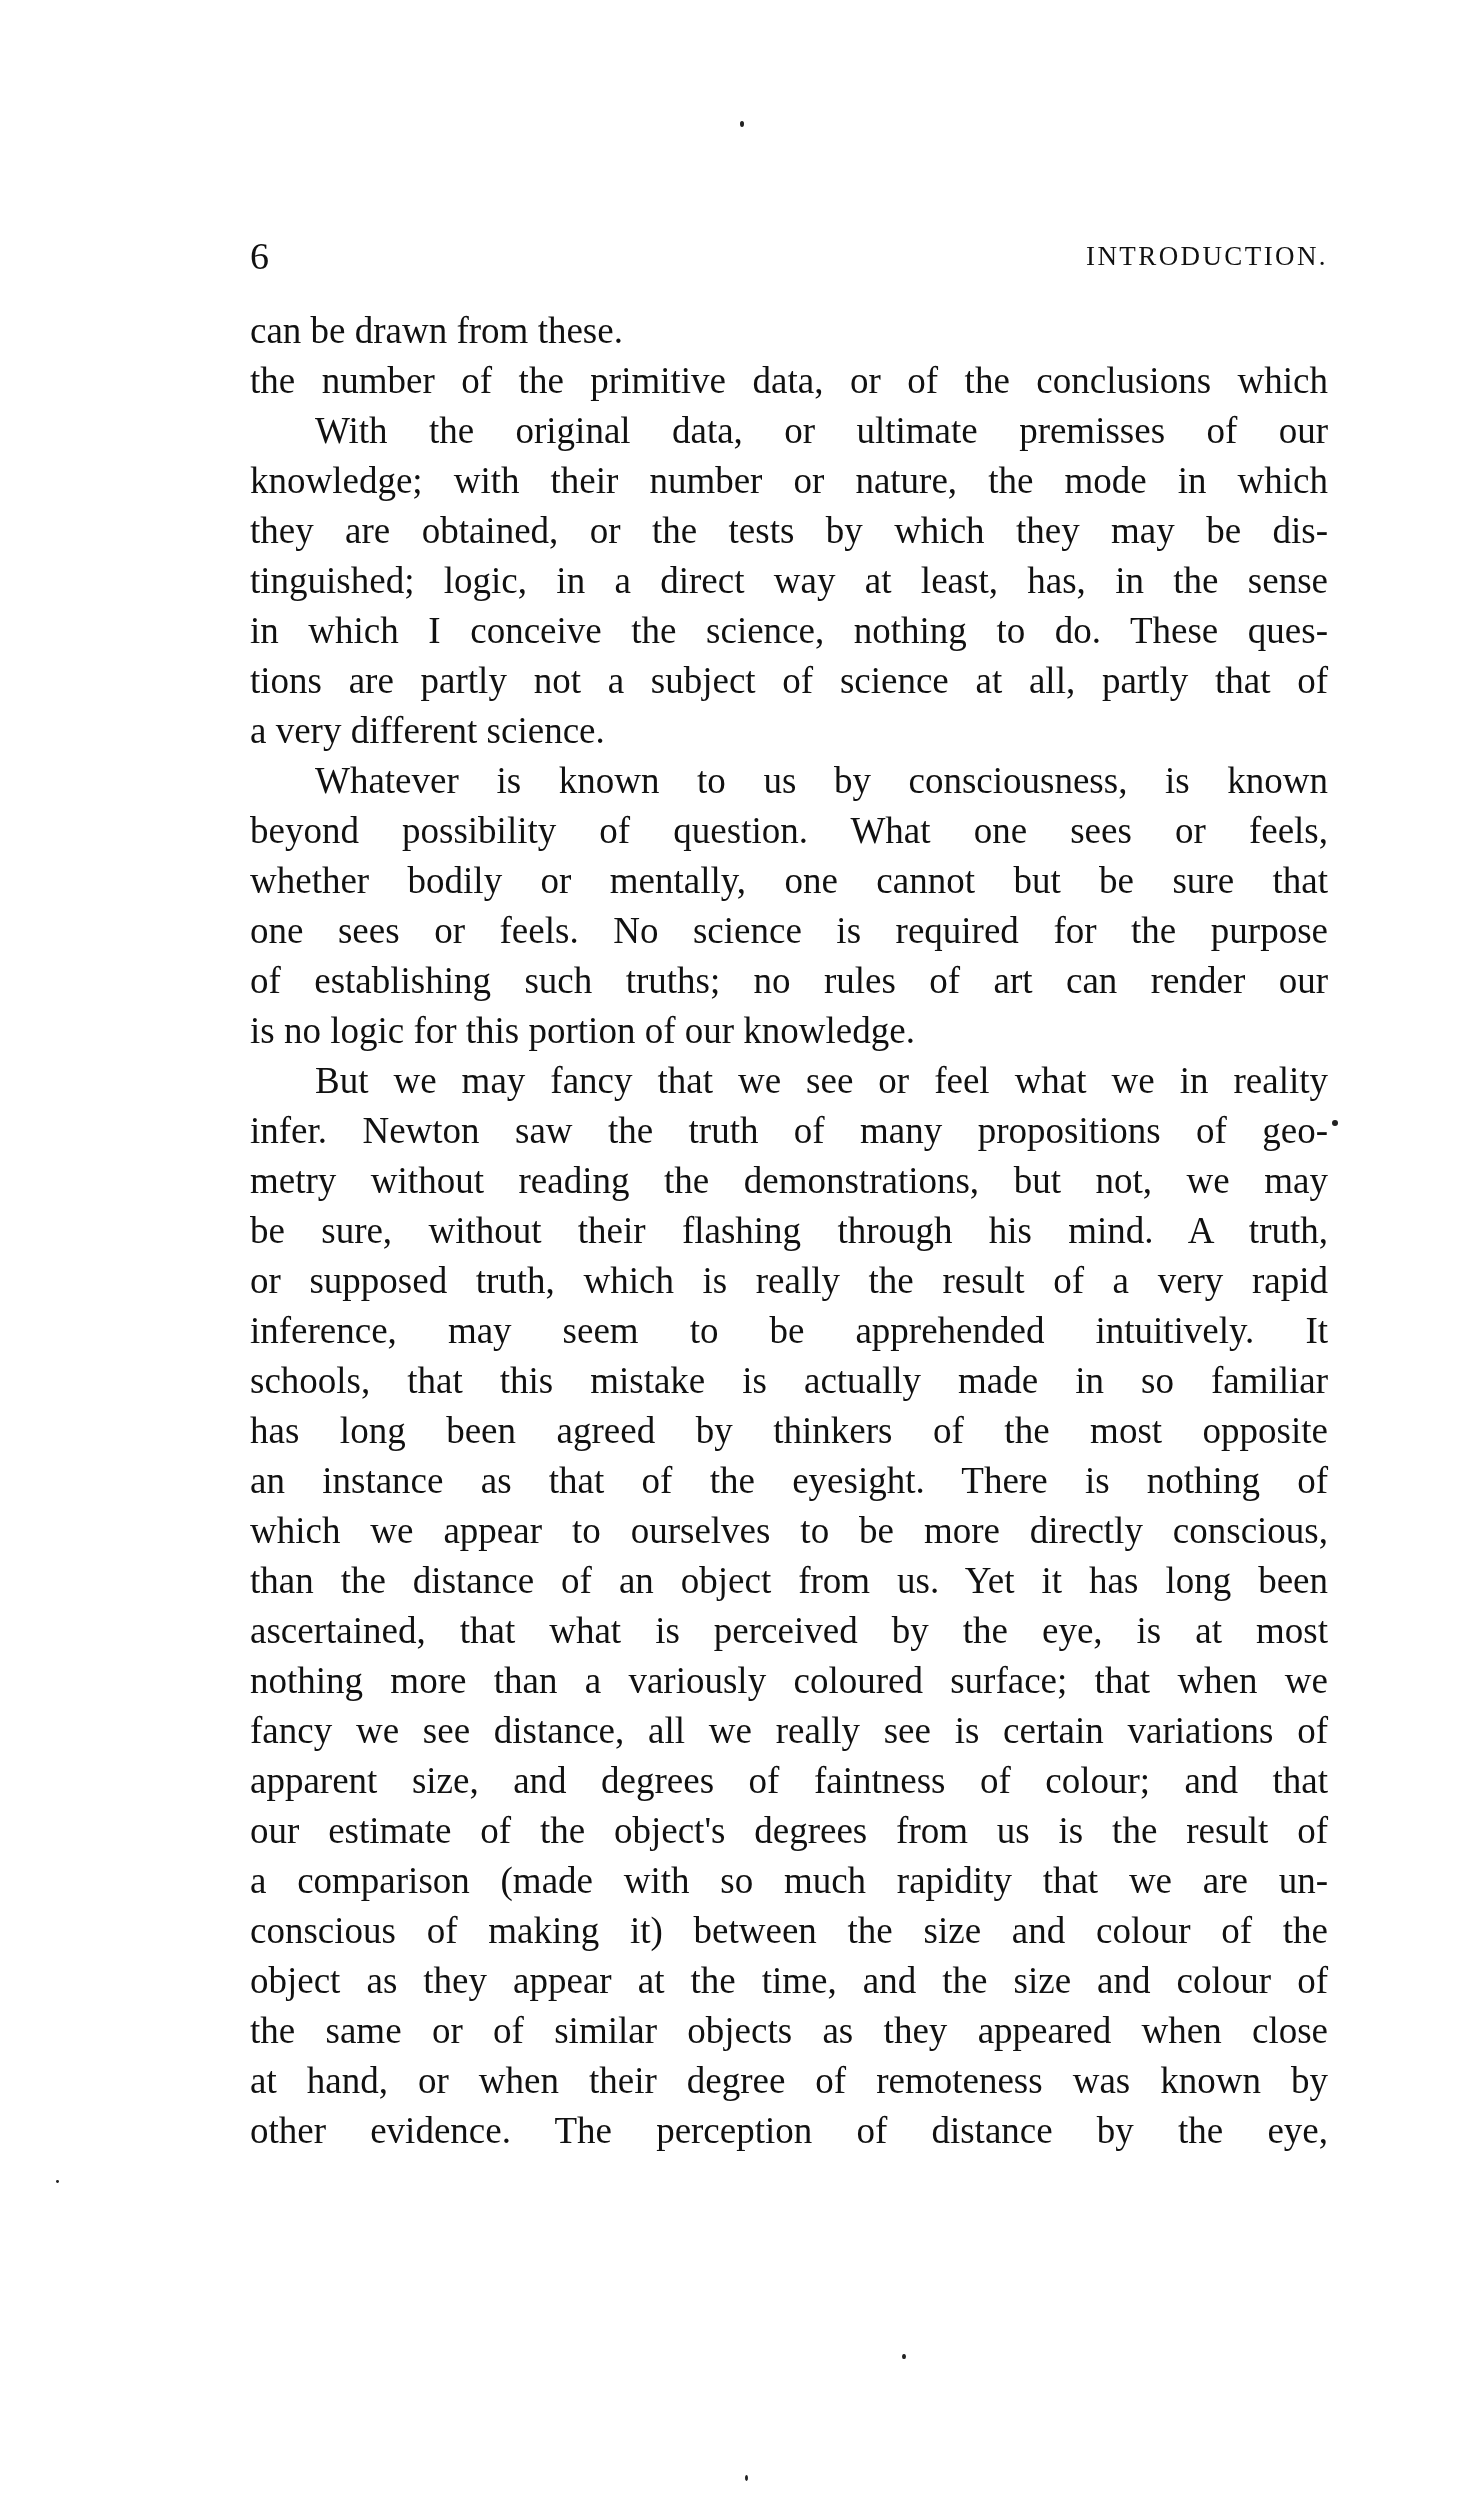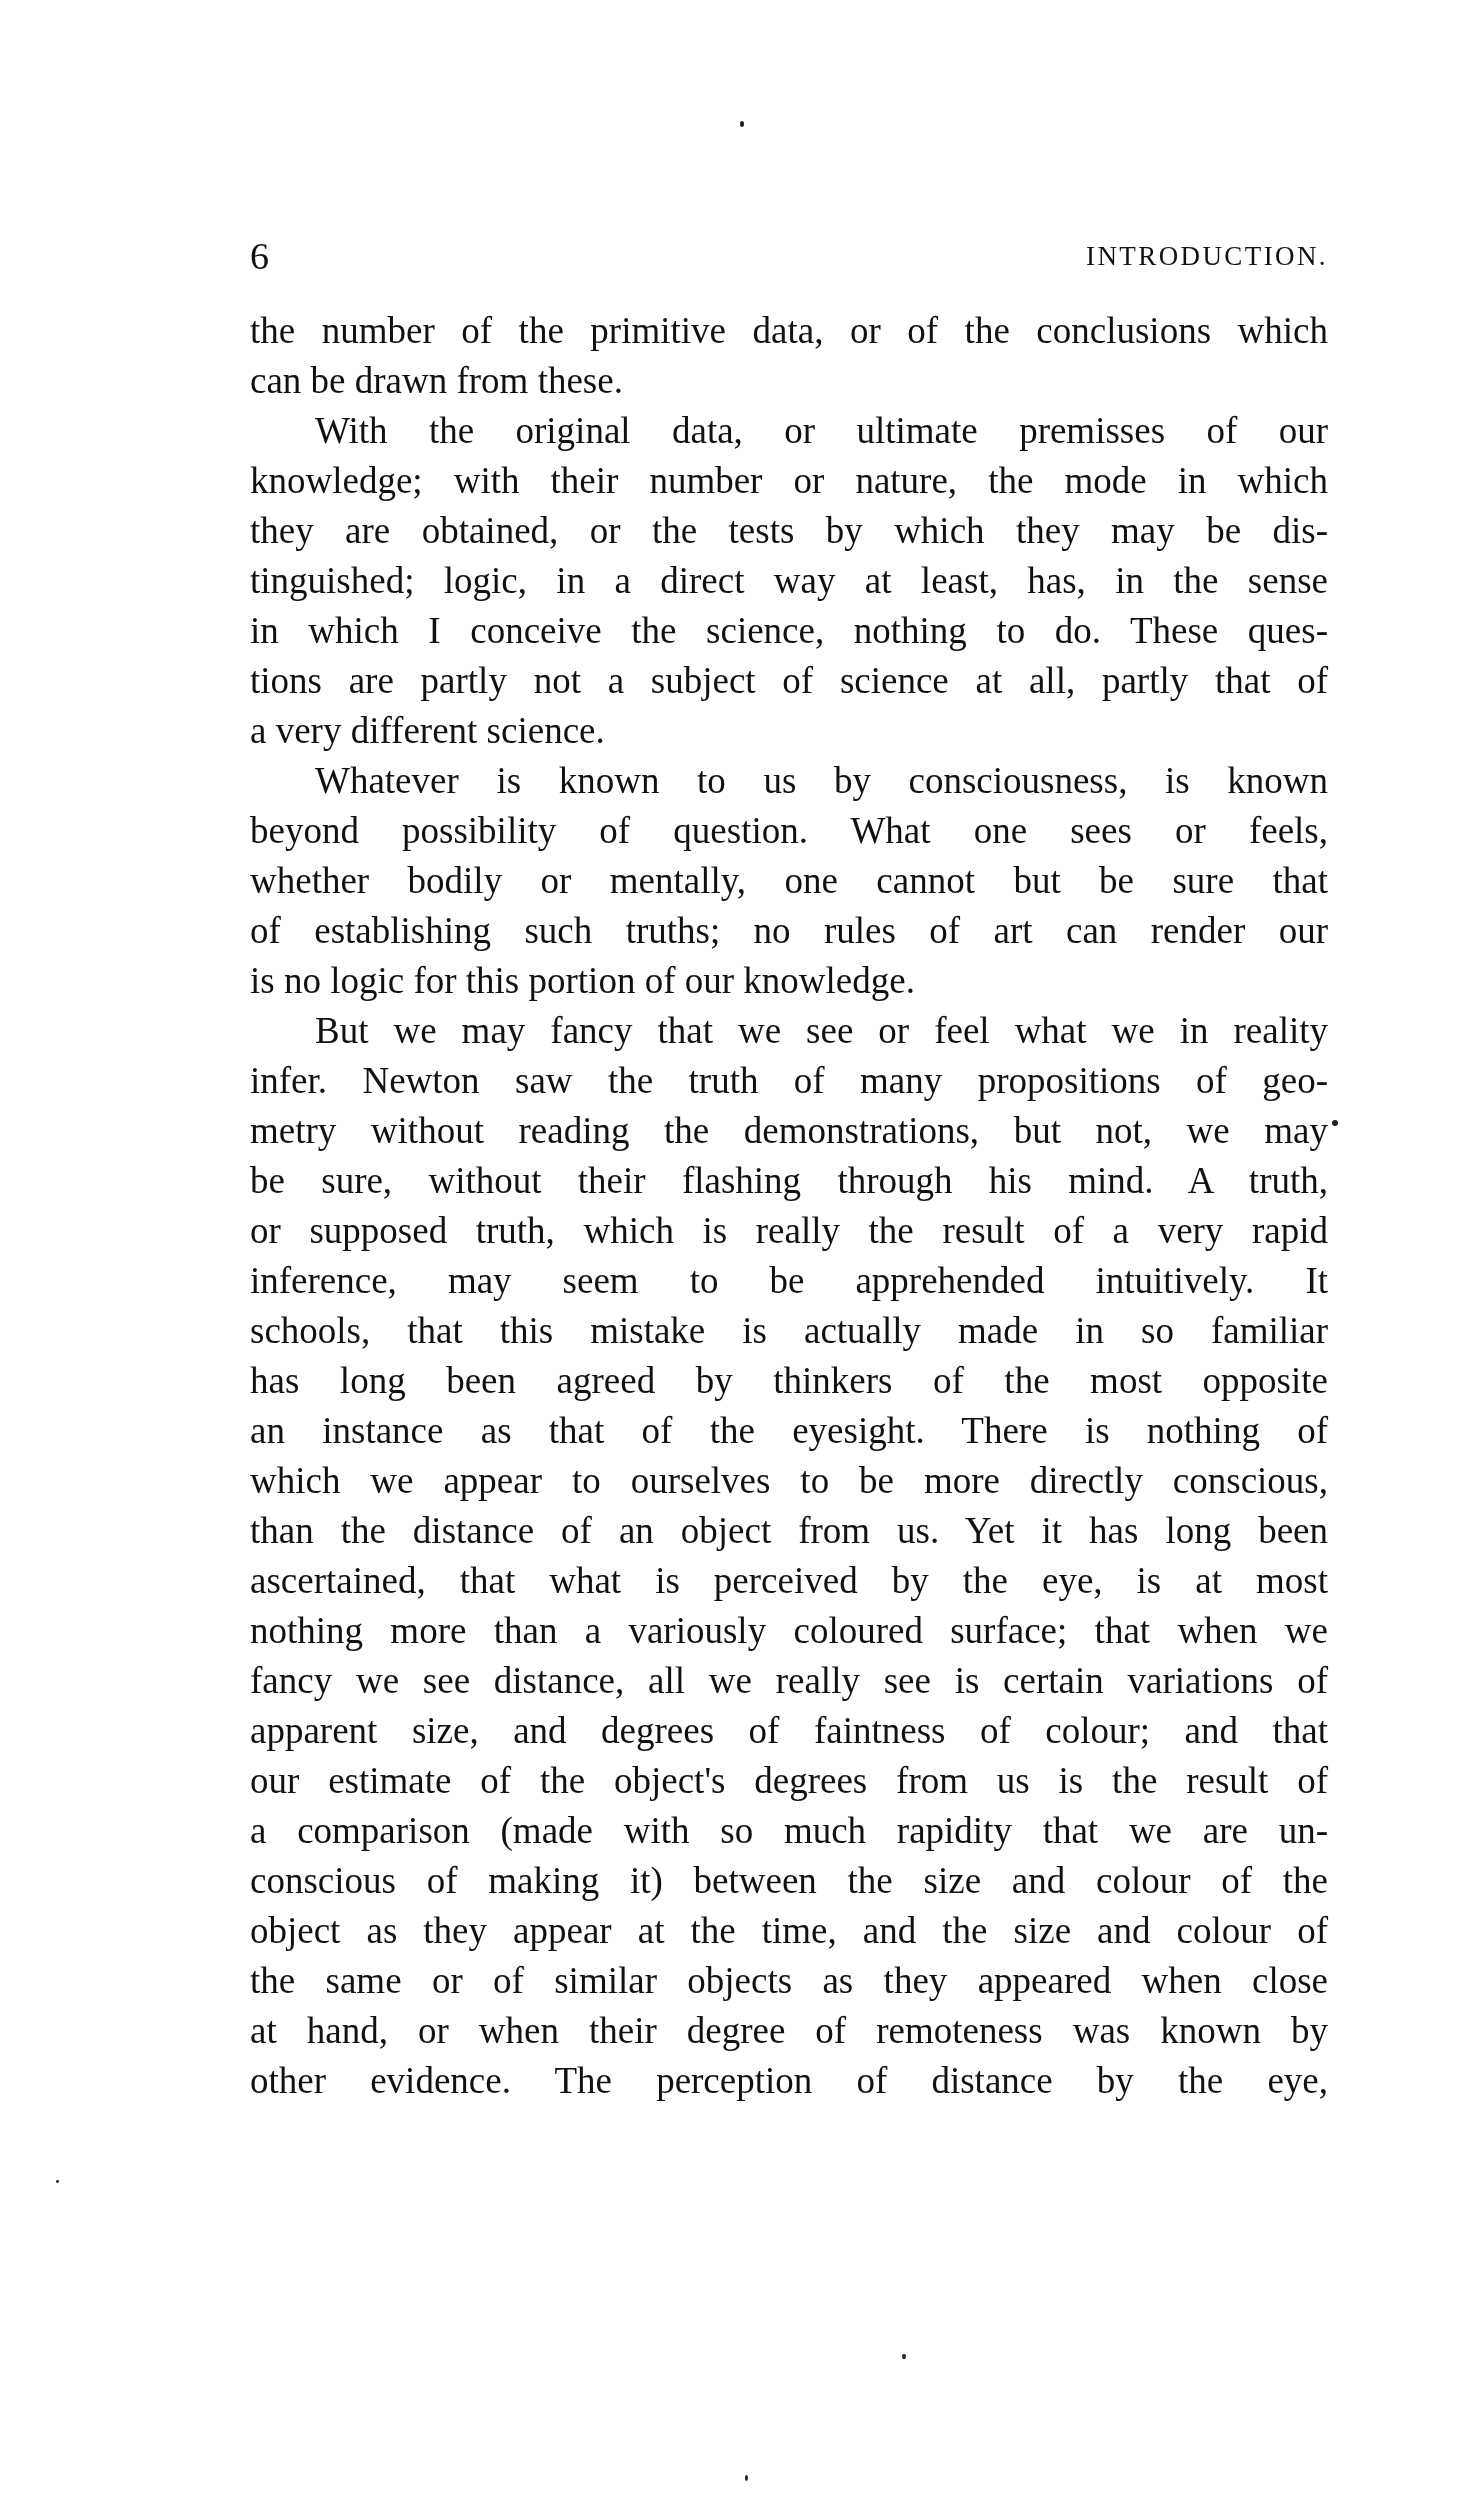--- a/index.html
+++ b/index.html
@@ -27,36 +27,37 @@
   <span class="speck" style="left:902px;top:2354px;width:3.5px;height:5.3px;"></span>
   <span class="speck" style="left:745px;top:2475px;width:2.9px;height:5.9px;"></span>
 
   <div class="running-head">
     <span class="page-number">6</span>
     <span class="head-title">INTRODUCTION.</span>
   </div>
 
   <div class="text-block" id="text-block">
       <div>
+        <span class="line last">can be drawn from these.</span>
         <span class="line">the number of the primitive data, or of the conclusions which</span>
-        <span class="line last">can be drawn from these.</span>
       </div>
       <div>
         <span class="line indent">With the original data, or ultimate premisses of our</span>
         <span class="line">knowledge; with their number or nature, the mode in which</span>
         <span class="line">they are obtained, or the tests by which they may be dis-</span>
         <span class="line">tinguished; logic, in a direct way at least, has, in the sense</span>
         <span class="line">in which I conceive the science, nothing to do. These ques-</span>
         <span class="line">tions are partly not a subject of science at all, partly that of</span>
         <span class="line last">a very different science.</span>
       </div>
       <div>
         <span class="line indent">Whatever is known to us by consciousness, is known</span>
         <span class="line">beyond possibility of question. What one sees or feels,</span>
         <span class="line">whether bodily or mentally, one cannot but be sure that</span>
+        <span class="line">one sees or feels. No science is required for the purpose</span>
         <span class="line">of establishing such truths; no rules of art can render our</span>
         <span class="line last">is no logic for this portion of our knowledge.</span>
       </div>
       <div>
         <span class="line indent">But we may fancy that we see or feel what we in reality</span>
         <span class="line">infer. Newton saw the truth of many propositions of geo-</span>
         <span class="line">metry without reading the demonstrations, but not, we may</span>
         <span class="line">be sure, without their flashing through his mind. A truth,</span>
         <span class="line">or supposed truth, which is really the result of a very rapid</span>
         <span class="line">inference, may seem to be apprehended intuitively. It</span>

